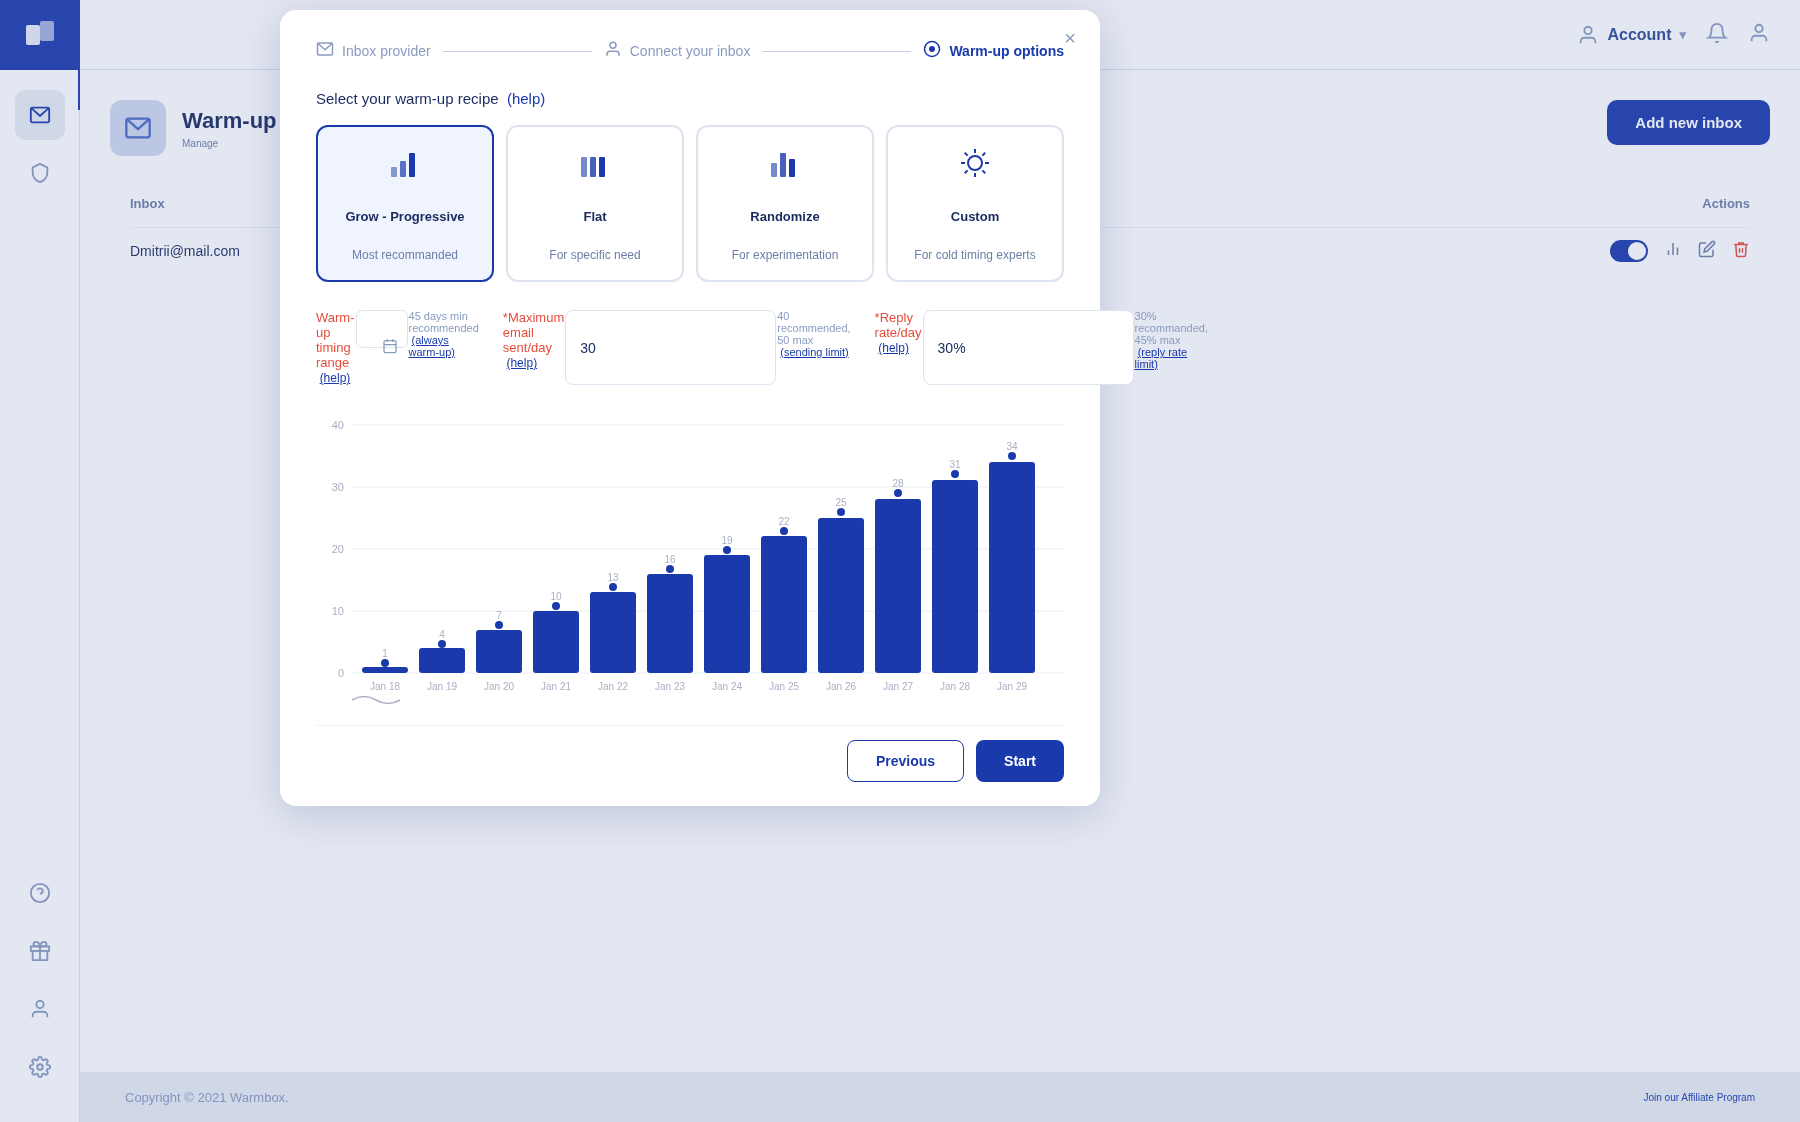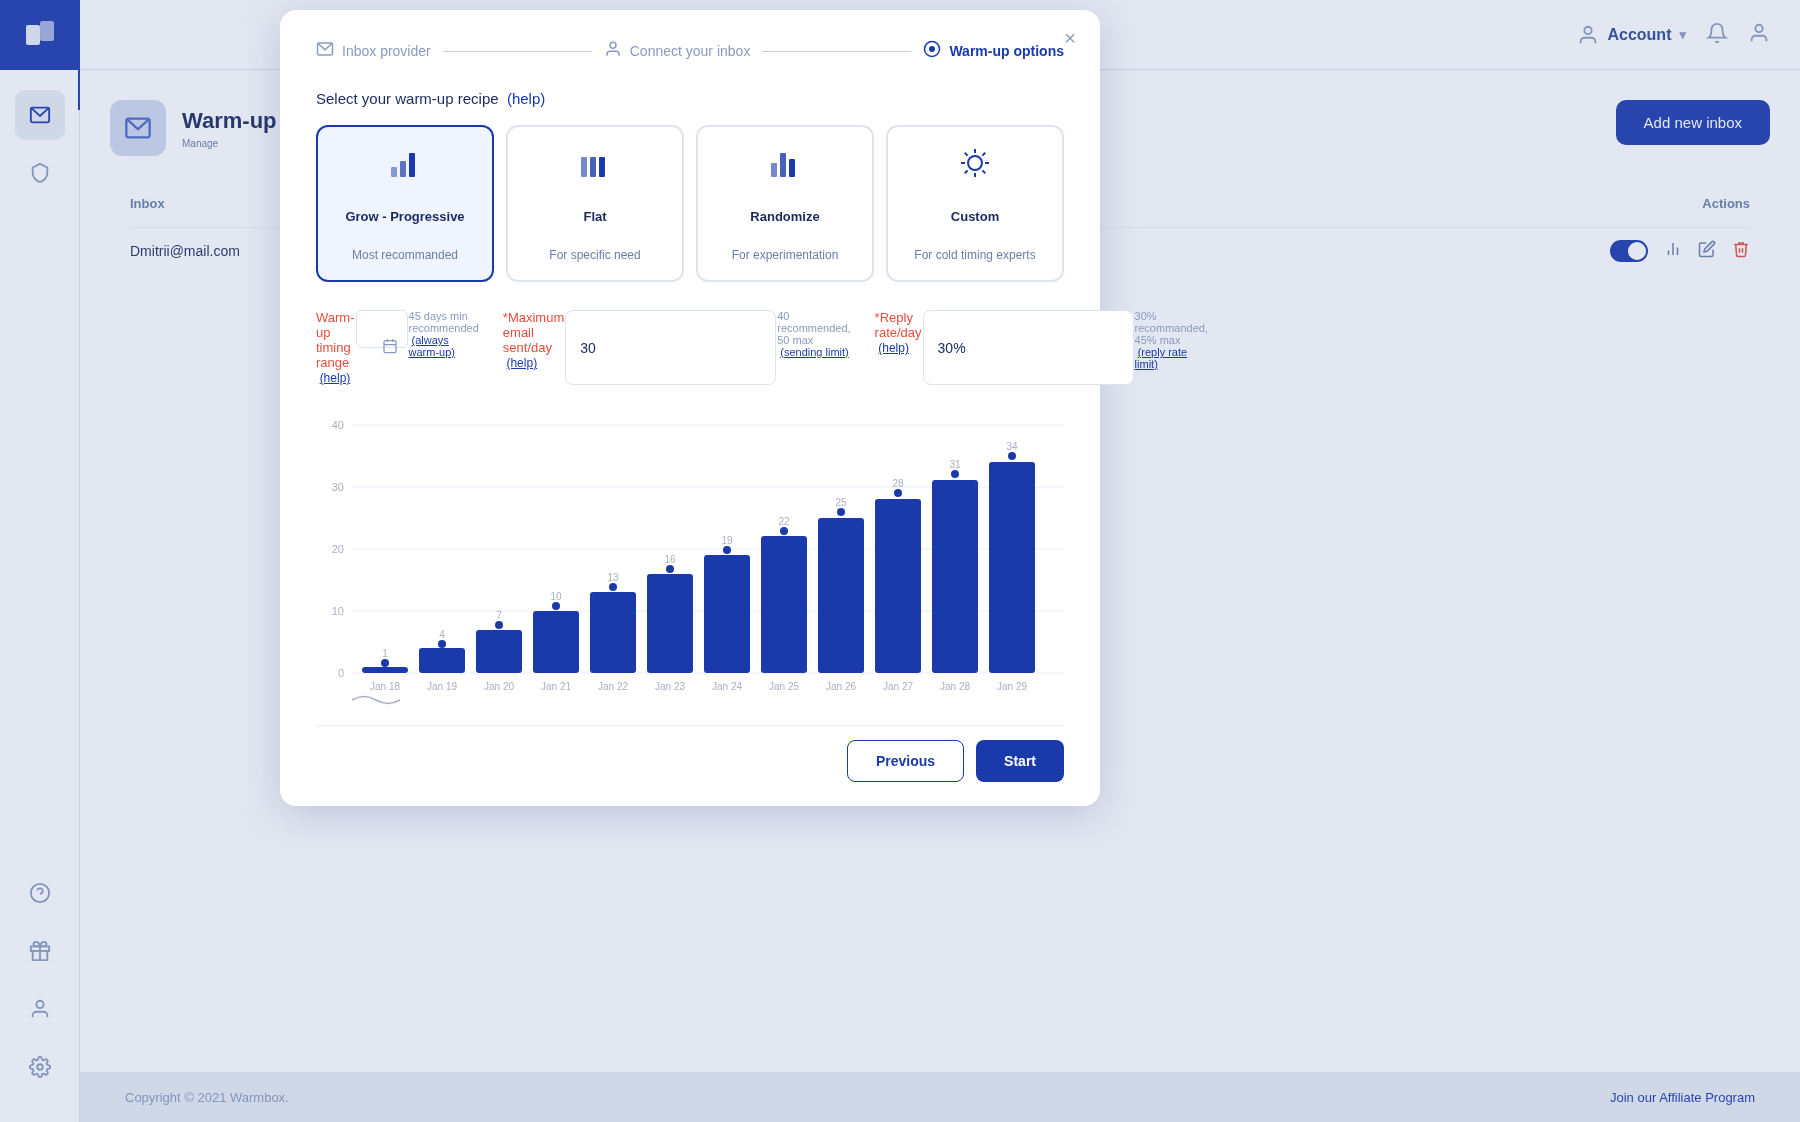--- a/index.html
+++ b/index.html
@@ -46,21 +46,21 @@
     .page-header { display: flex; align-items: flex-start; justify-content: space-between; margin-bottom: 20px; }
     .page-title-section { display: flex; align-items: center; gap: 16px; }
     .page-icon {
       width: 56px; height: 56px; background: #d0d9ee; border-radius: 12px;
       display: flex; align-items: center; justify-content: center; color: #4a6bc4;
     }
     .page-title { font-size: 22px; font-weight: 700; color: #1a2a5e; }
     .page-subtitle { font-size: 10px; color: #6b7fa8; margin-top: 4px; }
     .add-btn {
       background: #1a3aab; color: #fff; border: none; border-radius: 10px;
-      padding: 14px 28px; font-size: 15px; font-weight: 400; cursor: pointer;
+      padding: 14px 28px; font-size: 15px; font-weight: 700; cursor: pointer;
     }
 
     
     .inbox-section { background: #fff; border-radius: 14px; padding: 20px; }
     .inbox-header { display: flex; align-items: center; gap: 30px; margin-bottom: 16px; }
     .inbox-col-label { font-size: 13px; font-weight: 600; color: #6b7fa8; }
     .inbox-row { display: flex; align-items: center; gap: 30px; padding: 12px 0; border-top: 1px solid #eef1f8; }
     .inbox-email { font-size: 14px; color: #1a2a5e; font-weight: 500; }
 
     
@@ -133,21 +133,21 @@
     .modal-footer { display: flex; justify-content: flex-end; gap: 12px; margin-top: 16px; padding-top: 14px; border-top: 1px solid #eef1f8; }
     .btn-prev { border: 1.5px solid #1a3aab; background: #fff; color: #1a3aab; border-radius: 8px; padding: 12px 28px; font-size: 14px; font-weight: 600; cursor: pointer; }
     .btn-start { background: #1a3aab; color: #fff; border: none; border-radius: 8px; padding: 12px 28px; font-size: 14px; font-weight: 600; cursor: pointer; }
 
     
     .page-footer {
       position: absolute; bottom: 0; left: 80px; right: 0; height: 50px;
       background: #e8edf5; display: flex; align-items: center; justify-content: space-between;
       padding: 0 45px; font-size: 13px; color: #8a9bc0;
     }
-    .affiliate-link { color: #1a3aab; text-decoration: none; font-size: 13px; }
+    .affiliate-link { color: #1a3aab; text-decoration: none; font-size: 10px; }
   </style>
 </head>
 <body>
 
 <div class="sidebar">
   <div class="sidebar-logo">
     <svg viewBox="0 0 36 36" fill="none">
       <rect width="14" height="20" x="4" y="8" rx="2" fill="white" opacity="0.9"></rect>
       <rect width="14" height="20" x="18" y="4" rx="2" fill="white" opacity="0.6"></rect>
     </svg>

